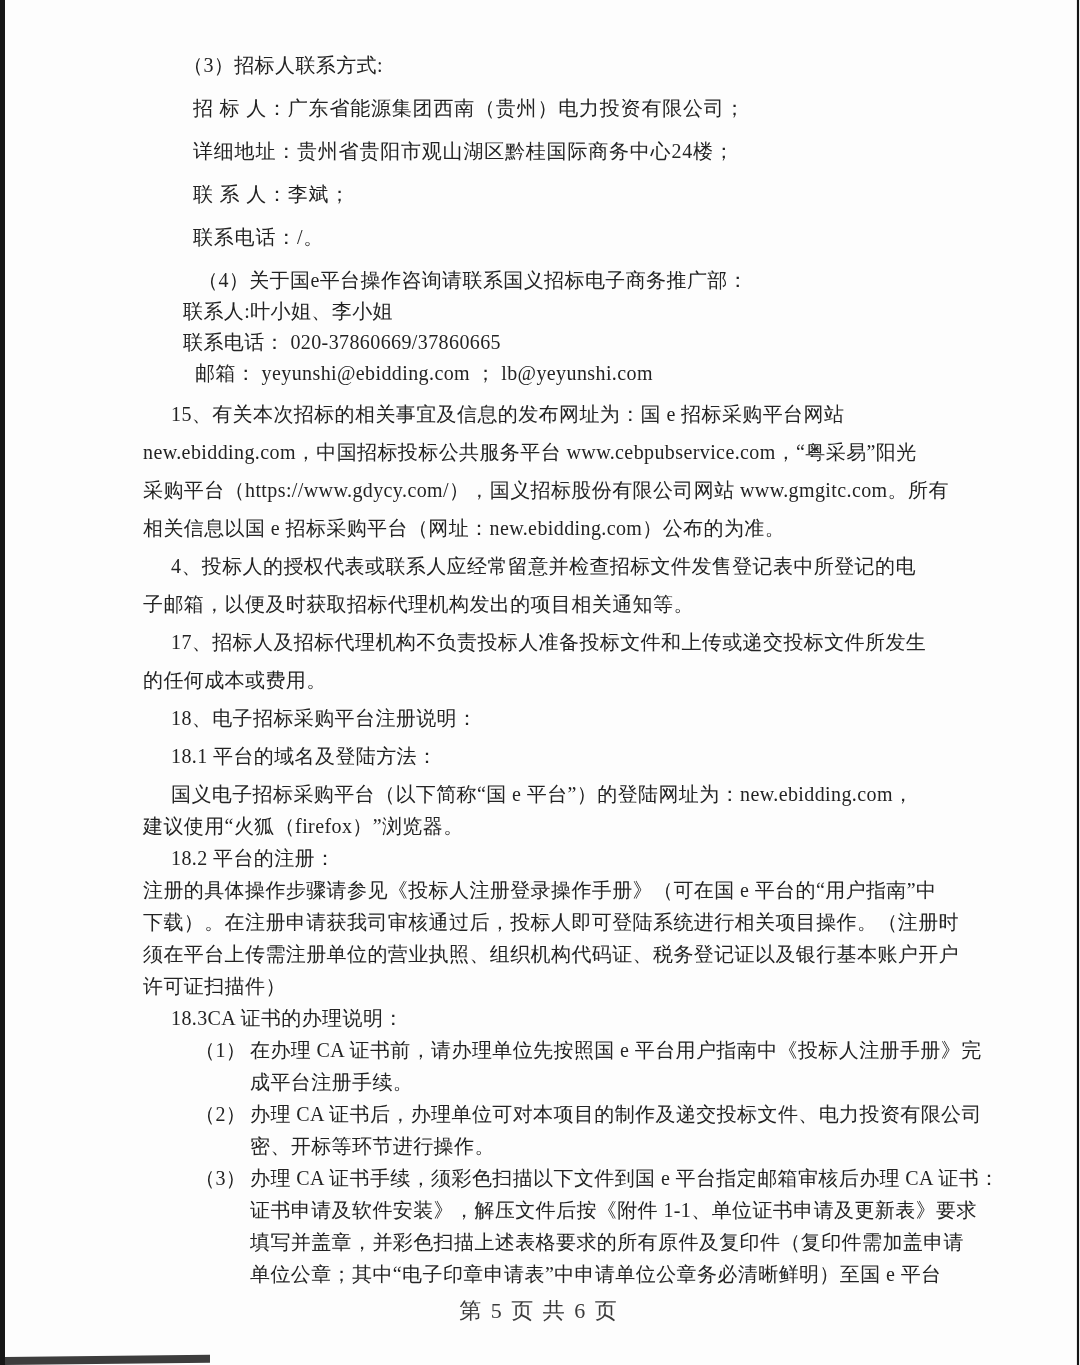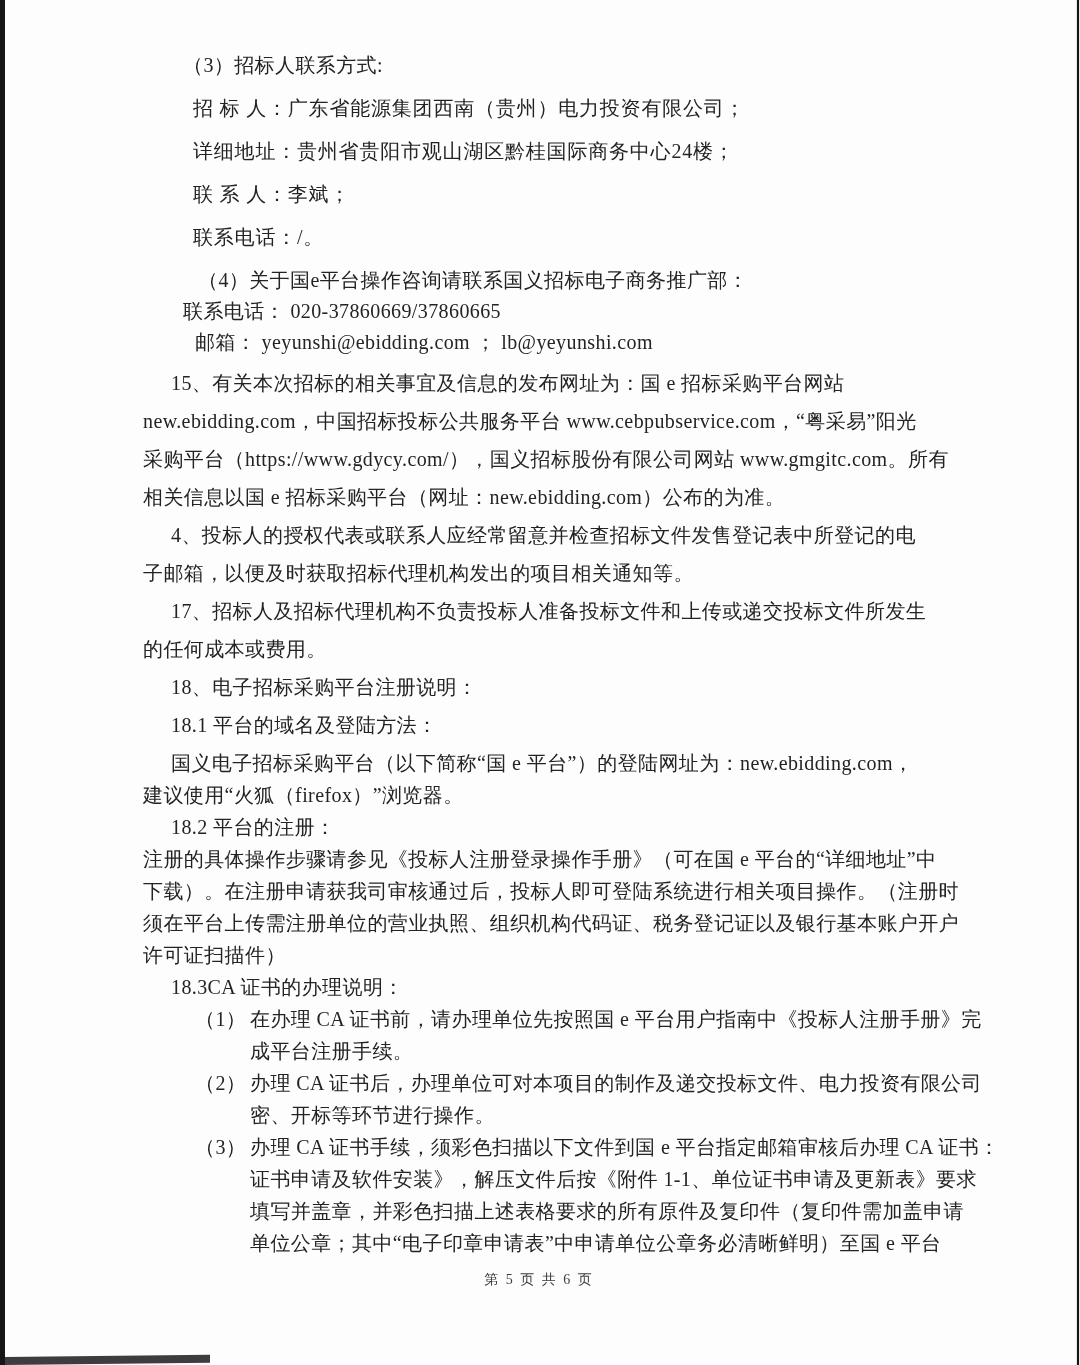--- a/index.html
+++ b/index.html
@@ -49,21 +49,21 @@
   .pc38{padding-left:0;    margin-bottom:8px;}
   
   .pf32{padding-left:28px; margin-bottom:2px;}
   .pc32{padding-left:0;    margin-bottom:2px;}
   
   .li {padding-left:52px;  margin-bottom:2px;}
   .lic{padding-left:107px; margin-bottom:2px;}
   .li-marker{display:inline-block;width:55px;}
   .footer{
     text-align:center;
-    font-size:14px;
+    font-size:22px;
     line-height:28px;
     margin-top:8px;
     color:#3a3a3a;
     letter-spacing:2px;
   }
 </style>
 </head>
 <body>
 
 <div class="scan-edge-left"></div>
@@ -71,36 +71,37 @@
 <div class="scan-smudge-bottom"></div>
 
 <div class="page">
   <div>
       <div class="ln h3">（3）招标人联系方式:</div>
       <div class="ln label">招 标 人：广东省能源集团西南（贵州）电力投资有限公司；</div>
       <div class="ln label">详细地址：贵州省贵阳市观山湖区黔桂国际商务中心24楼；</div>
       <div class="ln label">联 系 人：李斌；</div>
       <div class="ln label">联系电话：/。</div>
       <div class="ln h4">（4）关于国e平台操作咨询请联系国义招标电子商务推广部：</div>
+      <div class="ln contact">联系人:叶小姐、李小姐</div>
       <div class="ln contact">联系电话： 020-37860669/37860665</div>
       <div class="ln mail">邮箱：  yeyunshi@ebidding.com ； lb@yeyunshi.com</div>
       <div class="ln pf38">15、有关本次招标的相关事宜及信息的发布网址为：国 e 招标采购平台网站</div>
       <div class="ln pc38">new.ebidding.com，中国招标投标公共服务平台 www.cebpubservice.com，“粤采易”阳光</div>
       <div class="ln pc38">采购平台（https://www.gdycy.com/），国义招标股份有限公司网站 www.gmgitc.com。所有</div>
       <div class="ln pc38">相关信息以国 e 招标采购平台（网址：new.ebidding.com）公布的为准。</div>
       <div class="ln pf38">4、投标人的授权代表或联系人应经常留意并检查招标文件发售登记表中所登记的电</div>
       <div class="ln pc38">子邮箱，以便及时获取招标代理机构发出的项目相关通知等。</div>
       <div class="ln pf38">17、招标人及招标代理机构不负责投标人准备投标文件和上传或递交投标文件所发生</div>
       <div class="ln pc38">的任何成本或费用。</div>
       <div class="ln pf38">18、电子招标采购平台注册说明：</div>
       <div class="ln pf38">18.1 平台的域名及登陆方法：</div>
       <div class="ln pf32">国义电子招标采购平台（以下简称“国 e 平台”）的登陆网址为：new.ebidding.com，</div>
       <div class="ln pc32">建议使用“火狐（firefox）”浏览器。</div>
       <div class="ln pf32">18.2 平台的注册：</div>
-      <div class="ln pc32">注册的具体操作步骤请参见《投标人注册登录操作手册》（可在国 e 平台的“详细地址”中</div>
+      <div class="ln pc32">注册的具体操作步骤请参见《投标人注册登录操作手册》（可在国 e 平台的“用户指南”中</div>
       <div class="ln pc32">下载）。在注册申请获我司审核通过后，投标人即可登陆系统进行相关项目操作。（注册时</div>
       <div class="ln pc32">须在平台上传需注册单位的营业执照、组织机构代码证、税务登记证以及银行基本账户开户</div>
       <div class="ln pc32">许可证扫描件）</div>
       <div class="ln pf32">18.3CA 证书的办理说明：</div>
       <div class="ln li"><span class="li-marker">（1）</span><span>在办理 CA 证书前，请办理单位先按照国 e 平台用户指南中《投标人注册手册》完</span></div>
       <div class="ln lic">成平台注册手续。</div>
       <div class="ln li"><span class="li-marker">（2）</span><span>办理 CA 证书后，办理单位可对本项目的制作及递交投标文件、电力投资有限公司</span></div>
       <div class="ln lic">密、开标等环节进行操作。</div>
       <div class="ln li"><span class="li-marker">（3）</span><span>办理 CA 证书手续，须彩色扫描以下文件到国 e 平台指定邮箱审核后办理 CA 证书：</span></div>
       <div class="ln lic">证书申请及软件安装》，解压文件后按《附件 1-1、单位证书申请及更新表》要求</div>

